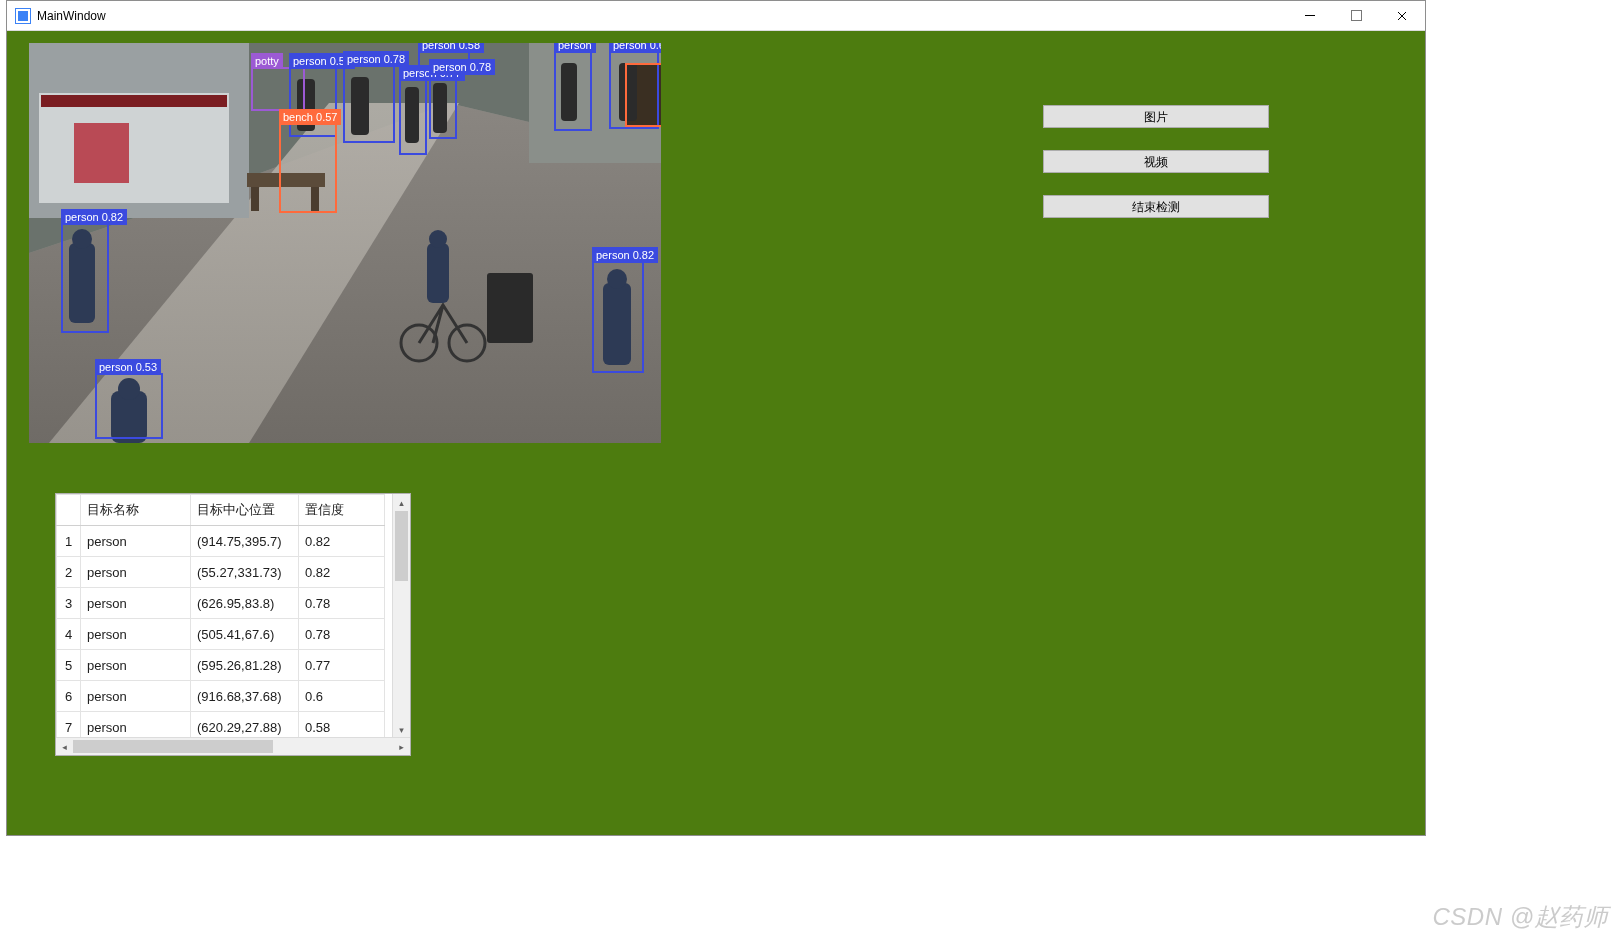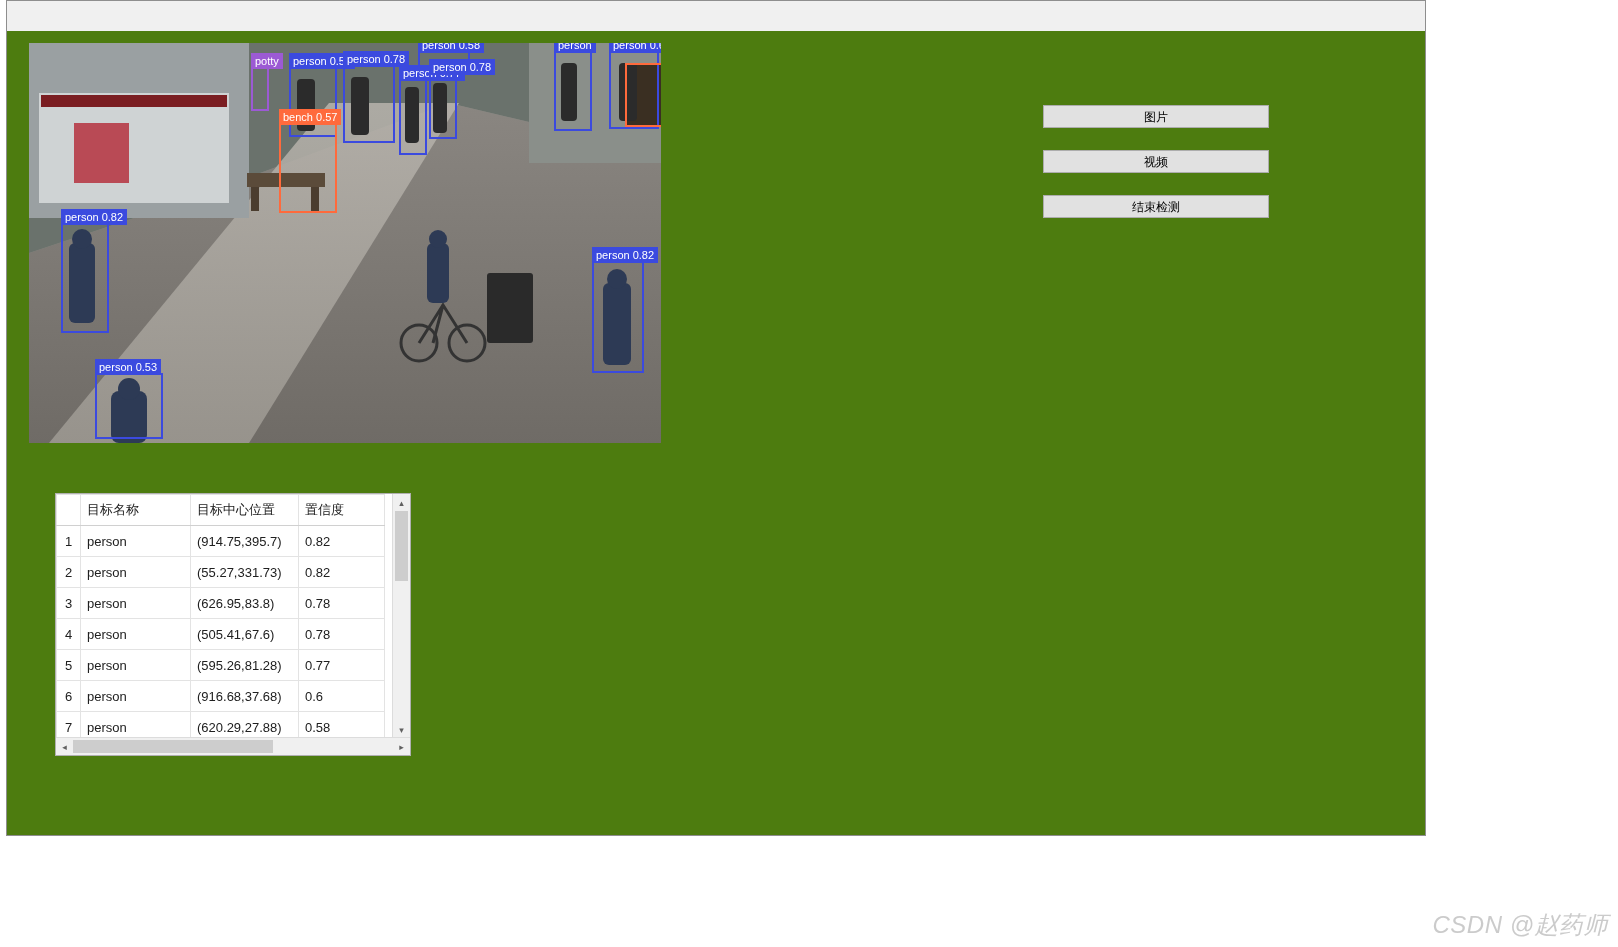--- a/index.html
+++ b/index.html
@@ -41,28 +41,40 @@
   table.qt .c-conf { width: 86px; text-align: left; }
   .vscroll { position: absolute; right: 0; top: 0; bottom: 17px; width: 17px; background: #f0f0f0; border-left: 1px solid #dcdcdc; }
   .vscroll .up, .vscroll .down { position: absolute; left: 0; width: 17px; height: 17px; display: flex; align-items: center; justify-content: center; font-size: 9px; color: #606060; }
   .vscroll .up { top: 0; } .vscroll .down { bottom: 0; }
   .vscroll .thumb { position: absolute; left: 2px; right: 2px; top: 17px; height: 70px; background: #cdcdcd; }
   .hscroll { position: absolute; left: 0; right: 0; bottom: 0; height: 17px; background: #f0f0f0; border-top: 1px solid #dcdcdc; }
   .hscroll .left, .hscroll .right { position: absolute; top: 0; width: 17px; height: 17px; display: flex; align-items: center; justify-content: center; font-size: 9px; color: #606060; }
   .hscroll .left { left: 0; } .hscroll .right { right: 0; }
   .hscroll .thumb { position: absolute; top: 2px; bottom: 2px; left: 17px; width: 200px; background: #cdcdcd; }
 
-  .watermark { position: absolute; right: 0; bottom: 0; font-size: 24px; font-style: italic; color: rgba(160,160,160,0.55); letter-spacing: 0.5px; padding: 6px 10px; pointer-events: none; }
+  .watermark { position: absolute; right: 0; bottom: 8px; font-size: 24px; font-style: italic; color: rgba(160,160,160,0.55); letter-spacing: 0.5px; padding: 6px 10px; pointer-events: none; }
 </style>
 </head>
 <body>
 
 <div class="outer-frame">
   <div class="window">
 
+    <div class="titlebar">
+      <span class="app-icon"></span>
+      <span class="title">MainWindow</span>
+      <span class="spacer"></span>
+      <span class="win-btn min"></span>
+      <span class="win-btn max"></span>
+      <span class="win-btn close">
+        <svg width="10" height="10" viewBox="0 0 10 10">
+            <path d="M1 1 L9 9 M9 1 L1 9" stroke-width="1"></path>
+          </svg>
+      </span>
+    </div>
 
     <div class="client">
 
       <div class="image-panel">
         <svg id="scene" width="632" height="400" viewBox="0 0 632 400">
           <defs>
             <linearGradient id="road" x1="0" y1="0" x2="0" y2="1">
               <stop offset="0" stop-color="#8a8681"></stop>
                 <stop offset="1" stop-color="#6f6b66"></stop>
             </linearGradient>
@@ -111,21 +123,21 @@
             <rect x="404" y="40" width="14" height="50" rx="4"></rect>
             <rect x="322" y="34" width="18" height="58" rx="4"></rect>
             <rect x="532" y="20" width="16" height="58" rx="4"></rect>
             <rect x="590" y="20" width="18" height="58" rx="4"></rect>
           </g>
         </svg>
         <div id="det-layer">
             <div class="det-box" style="--c: #3b4adf; left: 389px; top: 8px; width: 52px; height: 22px;">
               <div class="det-label">person 0.58</div>
             </div>
-            <div class="det-box" style="--c: #9c5ad4; left: 222px; top: 24px; width: 18px; height: 44px;">
+            <div class="det-box" style="--c: #9c5ad4; left: 222px; top: 24px; width: 54px; height: 44px;">
               <div class="det-label">potty</div>
             </div>
             <div class="det-box" style="--c: #3b4adf; left: 260px; top: 24px; width: 48px; height: 70px;">
               <div class="det-label">person 0.55</div>
             </div>
             <div class="det-box" style="--c: #3b4adf; left: 370px; top: 36px; width: 28px; height: 76px;">
               <div class="det-label">person 0.77</div>
             </div>
             <div class="det-box" style="--c: #3b4adf; left: 314px; top: 22px; width: 52px; height: 78px;">
               <div class="det-label">person 0.78</div>

